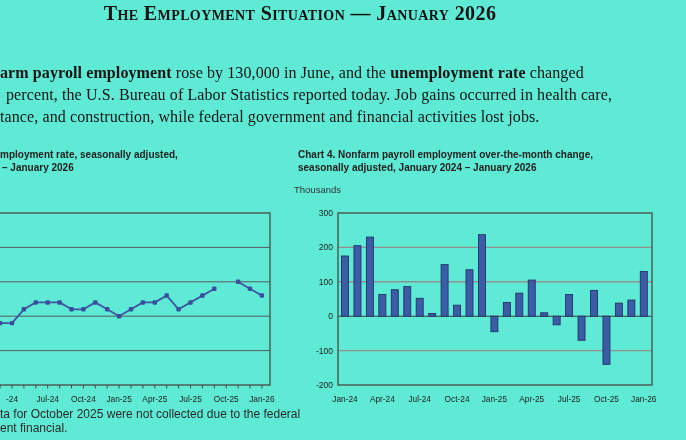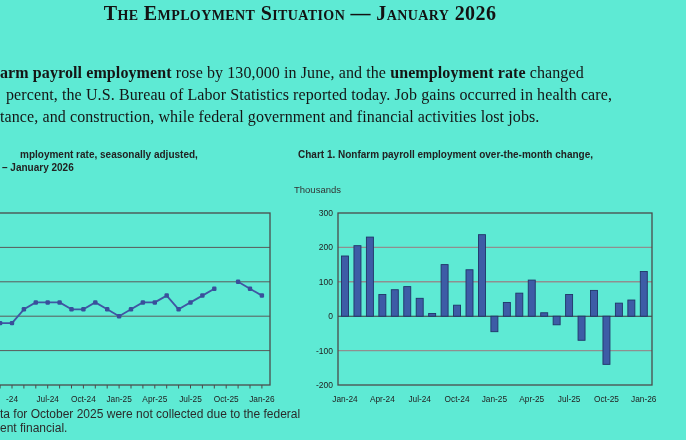--- a/index.html
+++ b/index.html
@@ -7,21 +7,21 @@
         font-family:"Liberation Serif", serif;color:#151515;}
   .doc-title{position:absolute;left:60px;top:2px;width:480px;text-align:center;
              font-size:20px;font-weight:bold;font-variant:small-caps;letter-spacing:.4px;color:#131313;}
   .pline{position:absolute;white-space:nowrap;font-size:16px;color:#151515;letter-spacing:.1px;}
   .pl1{left:0;top:64px;}
   .pl2{left:6px;top:86px;}
   .pl3{left:0;top:108px;}
   .b{font-weight:bold;}
   .chart-title{position:absolute;white-space:nowrap;font-family:"Liberation Sans",sans-serif;
                font-size:10px;font-weight:bold;color:#222;}
-  .c1t1{left:0;top:149px;padding-left:20px;} .c1t2{left:2px;top:162px;}
+  .c1t1{left:0;top:149px;} .c1t2{left:2px;top:162px;}
   .c2t1{left:298px;top:149px;} .c2t2{left:298px;top:162px;}
   .unit-label{position:absolute;left:294px;top:184px;font-family:"Liberation Sans",sans-serif;
               font-size:9.5px;color:#333;white-space:nowrap;}
   .footnote{position:absolute;white-space:nowrap;font-family:"Liberation Sans",sans-serif;
             font-size:12px;color:#2b2b2b;}
   .fn1{left:0;top:407px;} .fn2{left:0;top:421px;}
   svg{position:absolute;overflow:hidden;}
   #chart1-svg{left:0;top:205px;}
   #chart2-svg{left:290px;top:205px;}
 </style>
@@ -32,21 +32,22 @@
 
   <div class="doc-title">The Employment Situation — January 2026</div>
 
   <div class="pline pl1"><span class="b">arm payroll employment</span><span> rose by 130,000 in June, and the </span><span class="b">unemployment rate</span><span> changed</span></div>
   <div class="pline pl3">tance, and construction, while federal government and financial activities lost jobs.</div>
   <div class="pline pl2">percent, the U.S. Bureau of Labor Statistics reported today. Job gains occurred in health care,</div>
 
   <div class="chart-title c1t1">mployment rate, seasonally adjusted,</div>
   <div class="chart-title c1t2">– January 2026</div>
 
-  <div class="chart-title c2t1">Chart 1. Nonfarm payroll employment over-the-month change,</div>
+  <div class="chart-title c2t1">Chart 4. Nonfarm payroll employment over-the-month change,</div>
+  <div class="chart-title c2t2">seasonally adjusted, January 2024 – January 2026</div>
   <div class="unit-label">Thousands</div>
 
   <svg id="chart1-svg" width="282" height="205" viewBox="0 0 282 205">
       <line x1="0" y1="42.4" x2="270" y2="42.4" stroke="#5a5a5a" stroke-width="1"></line>
       <line x1="0" y1="76.8" x2="270" y2="76.8" stroke="#5a5a5a" stroke-width="1"></line>
       <line x1="0" y1="111.19999999999999" x2="270" y2="111.19999999999999" stroke="#5a5a5a" stroke-width="1"></line>
       <line x1="0" y1="145.6" x2="270" y2="145.6" stroke="#5a5a5a" stroke-width="1"></line>
       <rect x="-40" y="8" width="310" height="172" fill="none" stroke="#4a4a4a" stroke-width="1.3"></rect>
       <line x1="-23.700000000000003" y1="180" x2="-23.700000000000003" y2="183.5" stroke="#4a4a4a" stroke-width="1"></line>
       <line x1="-11.8" y1="180" x2="-11.8" y2="183.5" stroke="#4a4a4a" stroke-width="1"></line>

